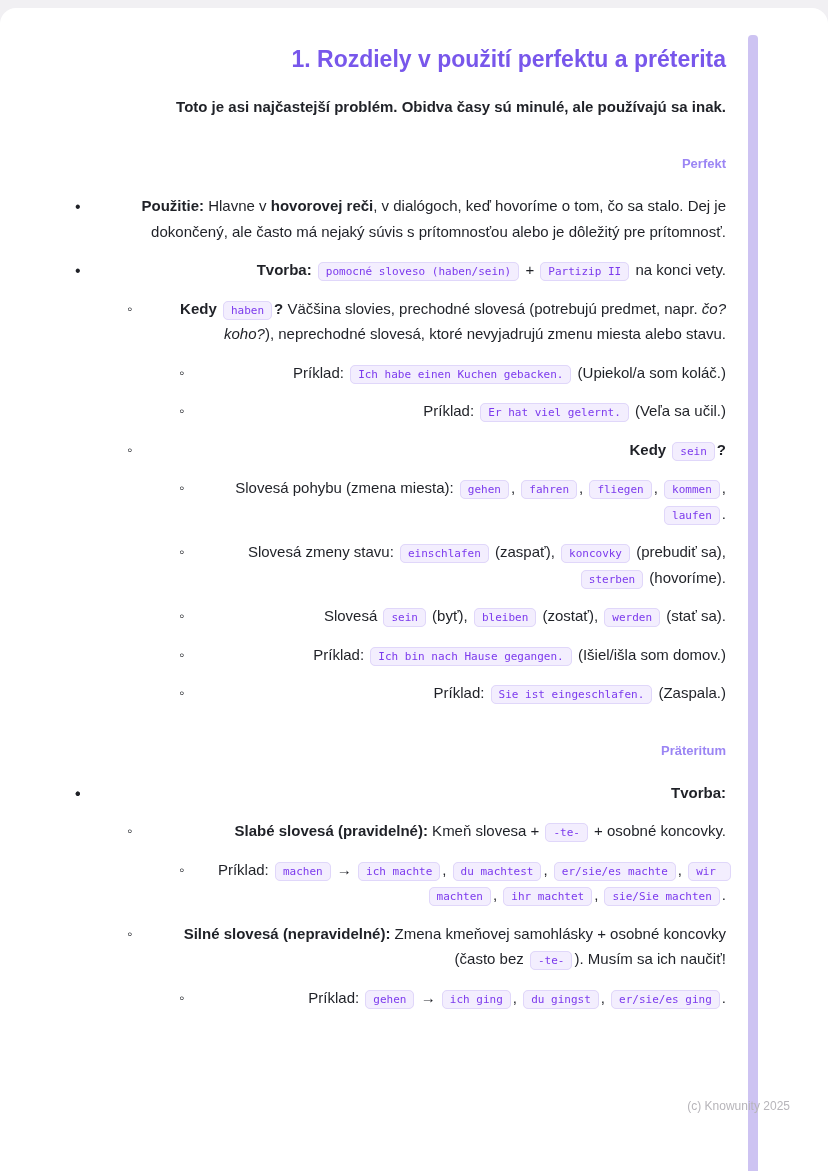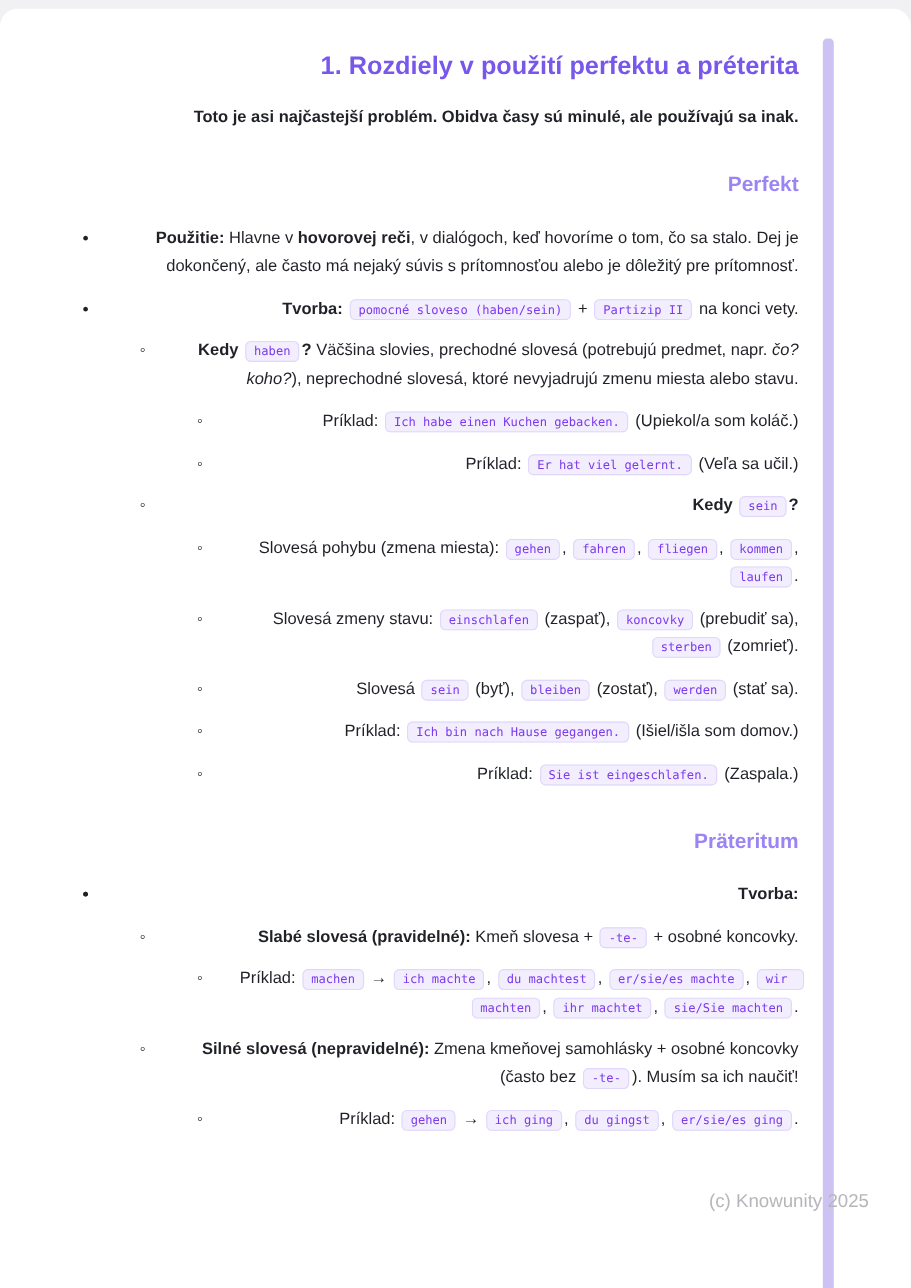--- a/index.html
+++ b/index.html
@@ -36,21 +36,21 @@
   }
   h1.page-title {
     font-size: 23px;
     line-height: 1.25;
     font-weight: 700;
     color: var(--title-color, #7857eb);
     margin: 0 0 20px 0;
   }
   .intro { margin: 0; font-weight: bold; }
   h2.section-heading {
-    font-size: 19px;
+    font-size: 13px;
     font-weight: 700;
     color: var(--heading-color, #9b85f4);
     margin: 34px 0 18px 11px;
   }
   ul.lst { list-style: none; margin: 0; padding: 0; }
   ul.lst li { position: relative; padding-left: 24px; margin: 0 0 13px 0; }
   ul.lst li > ul.lst { margin-top: 13px; margin-left: 28px; }
   .marker { position: absolute; left: 5px; top: 0; color: var(--text-color, #1f2127); }
   .m-disc { font-size: 16px; }
   .m-circle { font-size: 15px; font-weight: 700; }
@@ -64,22 +64,22 @@
     border: 1px solid var(--code-border, #e0d7fa);
     border-radius: 5px;
     padding: 2px 7px;
     margin: 0 2px;
     -webkit-box-decoration-break: clone;
     box-decoration-break: clone;
     white-space: pre-wrap;
   }
   .watermark {
     position: absolute;
-    right: 38px; bottom: 69px;
-    font-size: 17px;
+    right: 38px; bottom: 58px;
+    font-size: 12px;
     color: var(--watermark-color, #b7b5ba);
     z-index: 3;
   }
 </style>
 </head>
 <body style="--outer-bg: #f1f0f3; --page-bg: #ffffff; --stripe-color: #cdc3f2; --title-color: #7857eb; --heading-color: #9b85f4; --text-color: #1f2127; --code-text: #7c3aed; --code-bg: #f3eefe; --code-border: #e0d7fa; --watermark-color: #b7b5ba;">
 
 <div class="page">
   <div class="accent-stripe"></div>
   <main class="content">
@@ -89,21 +89,21 @@
         <h2 class="section-heading">Perfekt</h2>
         <ul class="lst lvl0">
           <li><span class="marker m-disc">•</span><span class="li-body"><span class="seg-bold">Použitie:</span><span class="seg-text"> Hlavne v </span><span class="seg-bold">hovorovej reči</span><span class="seg-text">, v dialógoch, keď hovoríme o tom, čo sa stalo. Dej je dokončený, ale často má nejaký súvis s prítomnosťou alebo je dôležitý pre prítomnosť.</span></span></li>
           <li><span class="marker m-disc">•</span><span class="li-body"><span class="seg-bold">Tvorba:</span><span class="seg-text"> </span><span class="seg-code">pomocné sloveso (haben/sein)</span><span class="seg-text"> + </span><span class="seg-code">Partizip II</span><span class="seg-text"> na konci vety.</span></span><ul class="lst lvl1">
               <li><span class="marker m-circle">◦</span><span class="li-body"><span class="seg-bold">Kedy </span><span class="seg-code">haben</span><span class="seg-bold">?</span><span class="seg-text"> Väčšina slovies, prechodné slovesá (potrebujú predmet, napr. </span><span class="seg-italic">čo? koho?</span><span class="seg-text">), neprechodné slovesá, ktoré nevyjadrujú zmenu miesta alebo stavu.</span></span><ul class="lst lvl2">
                   <li><span class="marker m-circle">◦</span><span class="li-body"><span class="seg-text">Príklad: </span><span class="seg-code">Ich habe einen Kuchen gebacken.</span><span class="seg-text"> (Upiekol/a som koláč.)</span></span></li>
                   <li><span class="marker m-circle">◦</span><span class="li-body"><span class="seg-text">Príklad: </span><span class="seg-code">Er hat viel gelernt.</span><span class="seg-text"> (Veľa sa učil.)</span></span></li>
                 </ul></li>
               <li><span class="marker m-circle">◦</span><span class="li-body"><span class="seg-bold">Kedy </span><span class="seg-code">sein</span><span class="seg-bold">?</span></span><ul class="lst lvl2">
                   <li><span class="marker m-circle">◦</span><span class="li-body"><span class="seg-text">Slovesá pohybu (zmena miesta): </span><span class="seg-code">gehen</span><span class="seg-text">, </span><span class="seg-code">fahren</span><span class="seg-text">, </span><span class="seg-code">fliegen</span><span class="seg-text">, </span><span class="seg-code">kommen</span><span class="seg-text">, </span><span class="seg-code">laufen</span><span class="seg-text">.</span></span></li>
-                  <li><span class="marker m-circle">◦</span><span class="li-body"><span class="seg-text">Slovesá zmeny stavu: </span><span class="seg-code">einschlafen</span><span class="seg-text"> (zaspať), </span><span class="seg-code">koncovky</span><span class="seg-text"> (prebudiť sa), </span><span class="seg-code">sterben</span><span class="seg-text"> (zomrieť).</span></span></li>
+                  <li><span class="marker m-circle">◦</span><span class="li-body"><span class="seg-text">Slovesá zmeny stavu: </span><span class="seg-code">einschlafen</span><span class="seg-text"> (zaspať), </span><span class="seg-code">koncovky</span><span class="seg-text"> (prebudiť sa), </span><span class="seg-code">sterben</span><span class="seg-text"> (hovoríme).</span></span></li>
                   <li><span class="marker m-circle">◦</span><span class="li-body"><span class="seg-text">Slovesá </span><span class="seg-code">sein</span><span class="seg-text"> (byť), </span><span class="seg-code">bleiben</span><span class="seg-text"> (zostať), </span><span class="seg-code">werden</span><span class="seg-text"> (stať sa).</span></span></li>
                   <li><span class="marker m-circle">◦</span><span class="li-body"><span class="seg-text">Príklad: </span><span class="seg-code">Ich bin nach Hause gegangen.</span><span class="seg-text"> (Išiel/išla som domov.)</span></span></li>
                   <li><span class="marker m-circle">◦</span><span class="li-body"><span class="seg-text">Príklad: </span><span class="seg-code">Sie ist eingeschlafen.</span><span class="seg-text"> (Zaspala.)</span></span></li>
                 </ul></li>
             </ul></li>
         </ul>
         <h2 class="section-heading">Präteritum</h2>
         <ul class="lst lvl0">
           <li><span class="marker m-disc">•</span></li>
           <li><span class="marker m-disc">•</span><span class="li-body"><span class="seg-bold">Tvorba:</span></span><ul class="lst lvl1">

